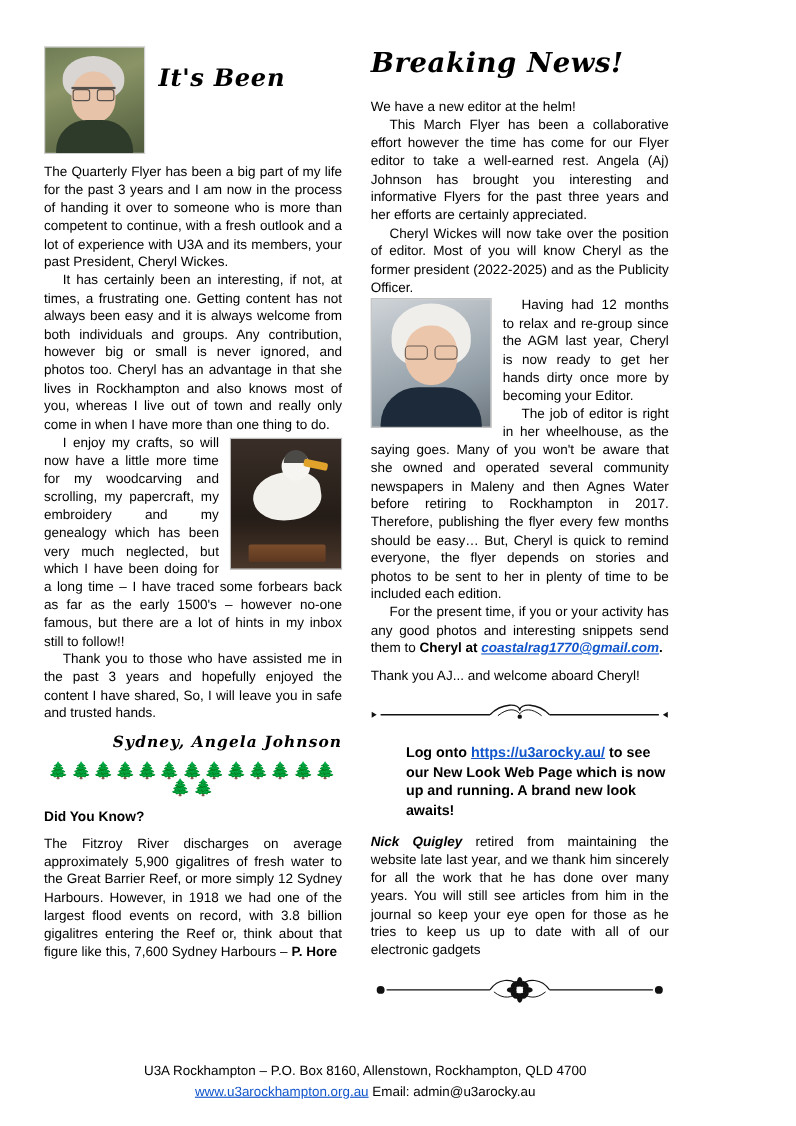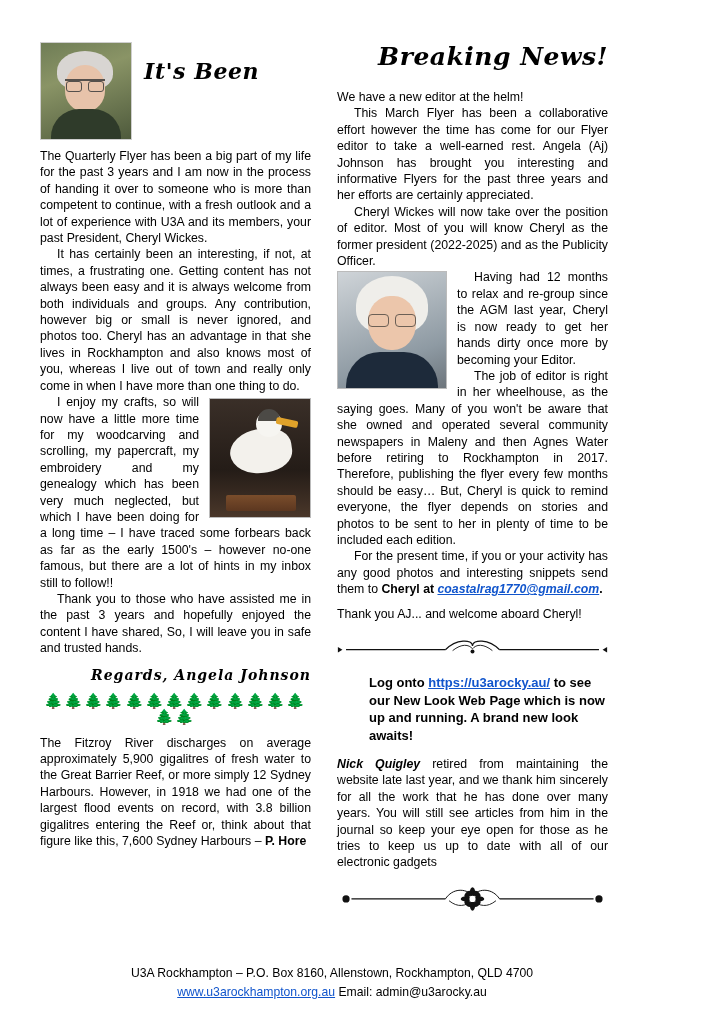--- a/index.html
+++ b/index.html
@@ -95,21 +95,21 @@
     display: block;
     text-align: right;
     padding-right: 2px;
   }
   
   .breaking {
     font-family: "DejaVu Serif", serif;
     font-style: italic;
     font-weight: bold;
     font-size: 25px;
-    text-align: right;
+    text-align: left;
     letter-spacing: 0.5px;
     margin: 14px 0 18px 0;
   }
   
   .photo-bird {
     float: right;
     width: 100px;
     height: 118px;
     margin: 4px 0 4px 10px;
     border: 1px solid #bbb;
@@ -275,24 +275,25 @@
         <div class="bird-body"></div>
         <div class="bird-head"></div>
         <div class="bird-cap"></div>
         <div class="bird-beak"></div>
         <div class="bird-base"></div>
       </div>
 
       <p class="ind">I enjoy my crafts, so will now have a little more time for my woodcarving and scrolling, my papercraft, my embroidery and my genealogy which has been very much neglected, but which I have been doing for a long time – I have traced some forbears back as far as the early 1500's – however no-one famous, but there are a lot of hints in my inbox still to follow!!</p>
       <p class="ind">Thank you to those who have assisted me in the past 3 years and hopefully enjoyed the content I have shared, So, I will leave you in safe and trusted hands.</p>
 
-      <div class="regards">Regards, Angela Johnson</div>
+      <div class="regards">Sydney, Angela Johnson</div>
 
       <div class="tree-row">🌲🌲🌲🌲🌲🌲🌲🌲🌲🌲🌲🌲🌲🌲🌲</div>
 
+      <div class="didyouknow">Did You Know?</div>
 
       <p><span>The Fitzroy River discharges on average approximately 5,900 gigalitres of fresh water to the Great Barrier Reef, or more simply 12 Sydney Harbours. However, in 1918 we had one of the largest flood events on record, with 3.8 billion gigalitres entering the Reef or, think about that figure like this, 7,600 Sydney Harbours – </span><span class="italic-bold">P. Hore</span></p>
 
     </div>
 
     <div class="col">
 
       <div class="breaking">Breaking News!</div>
 
       <p>We have a new editor at the helm!</p>

